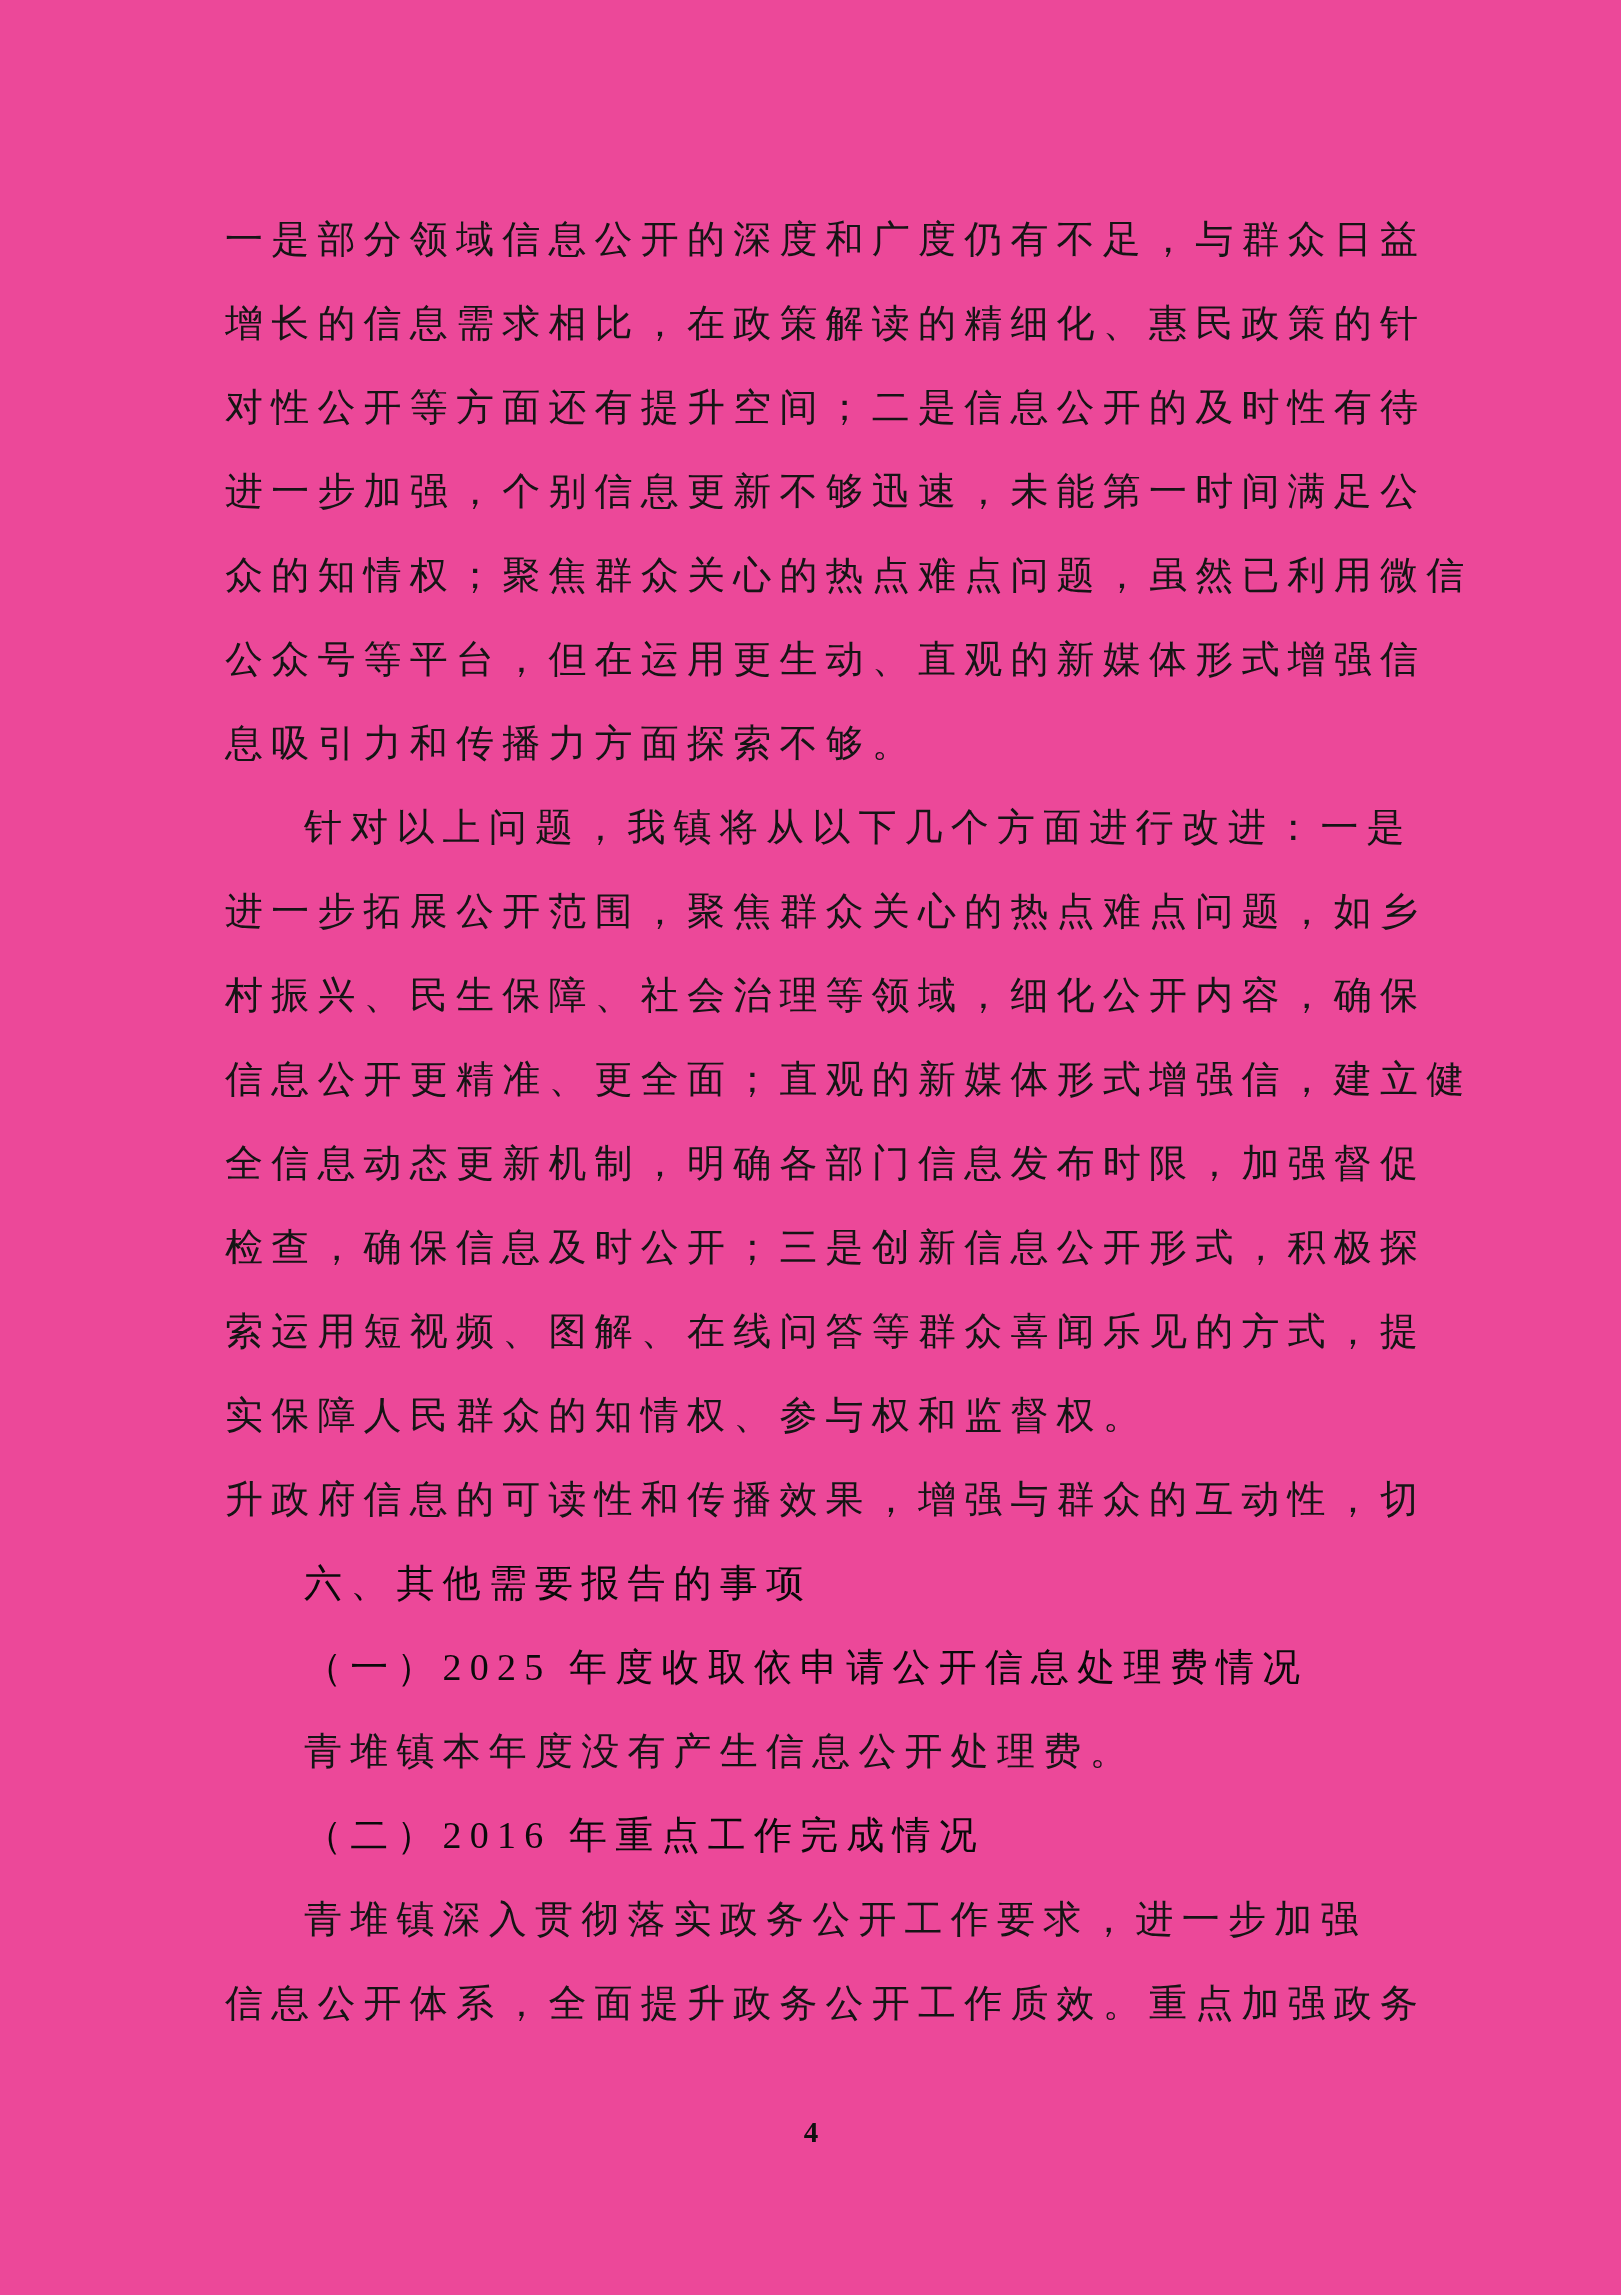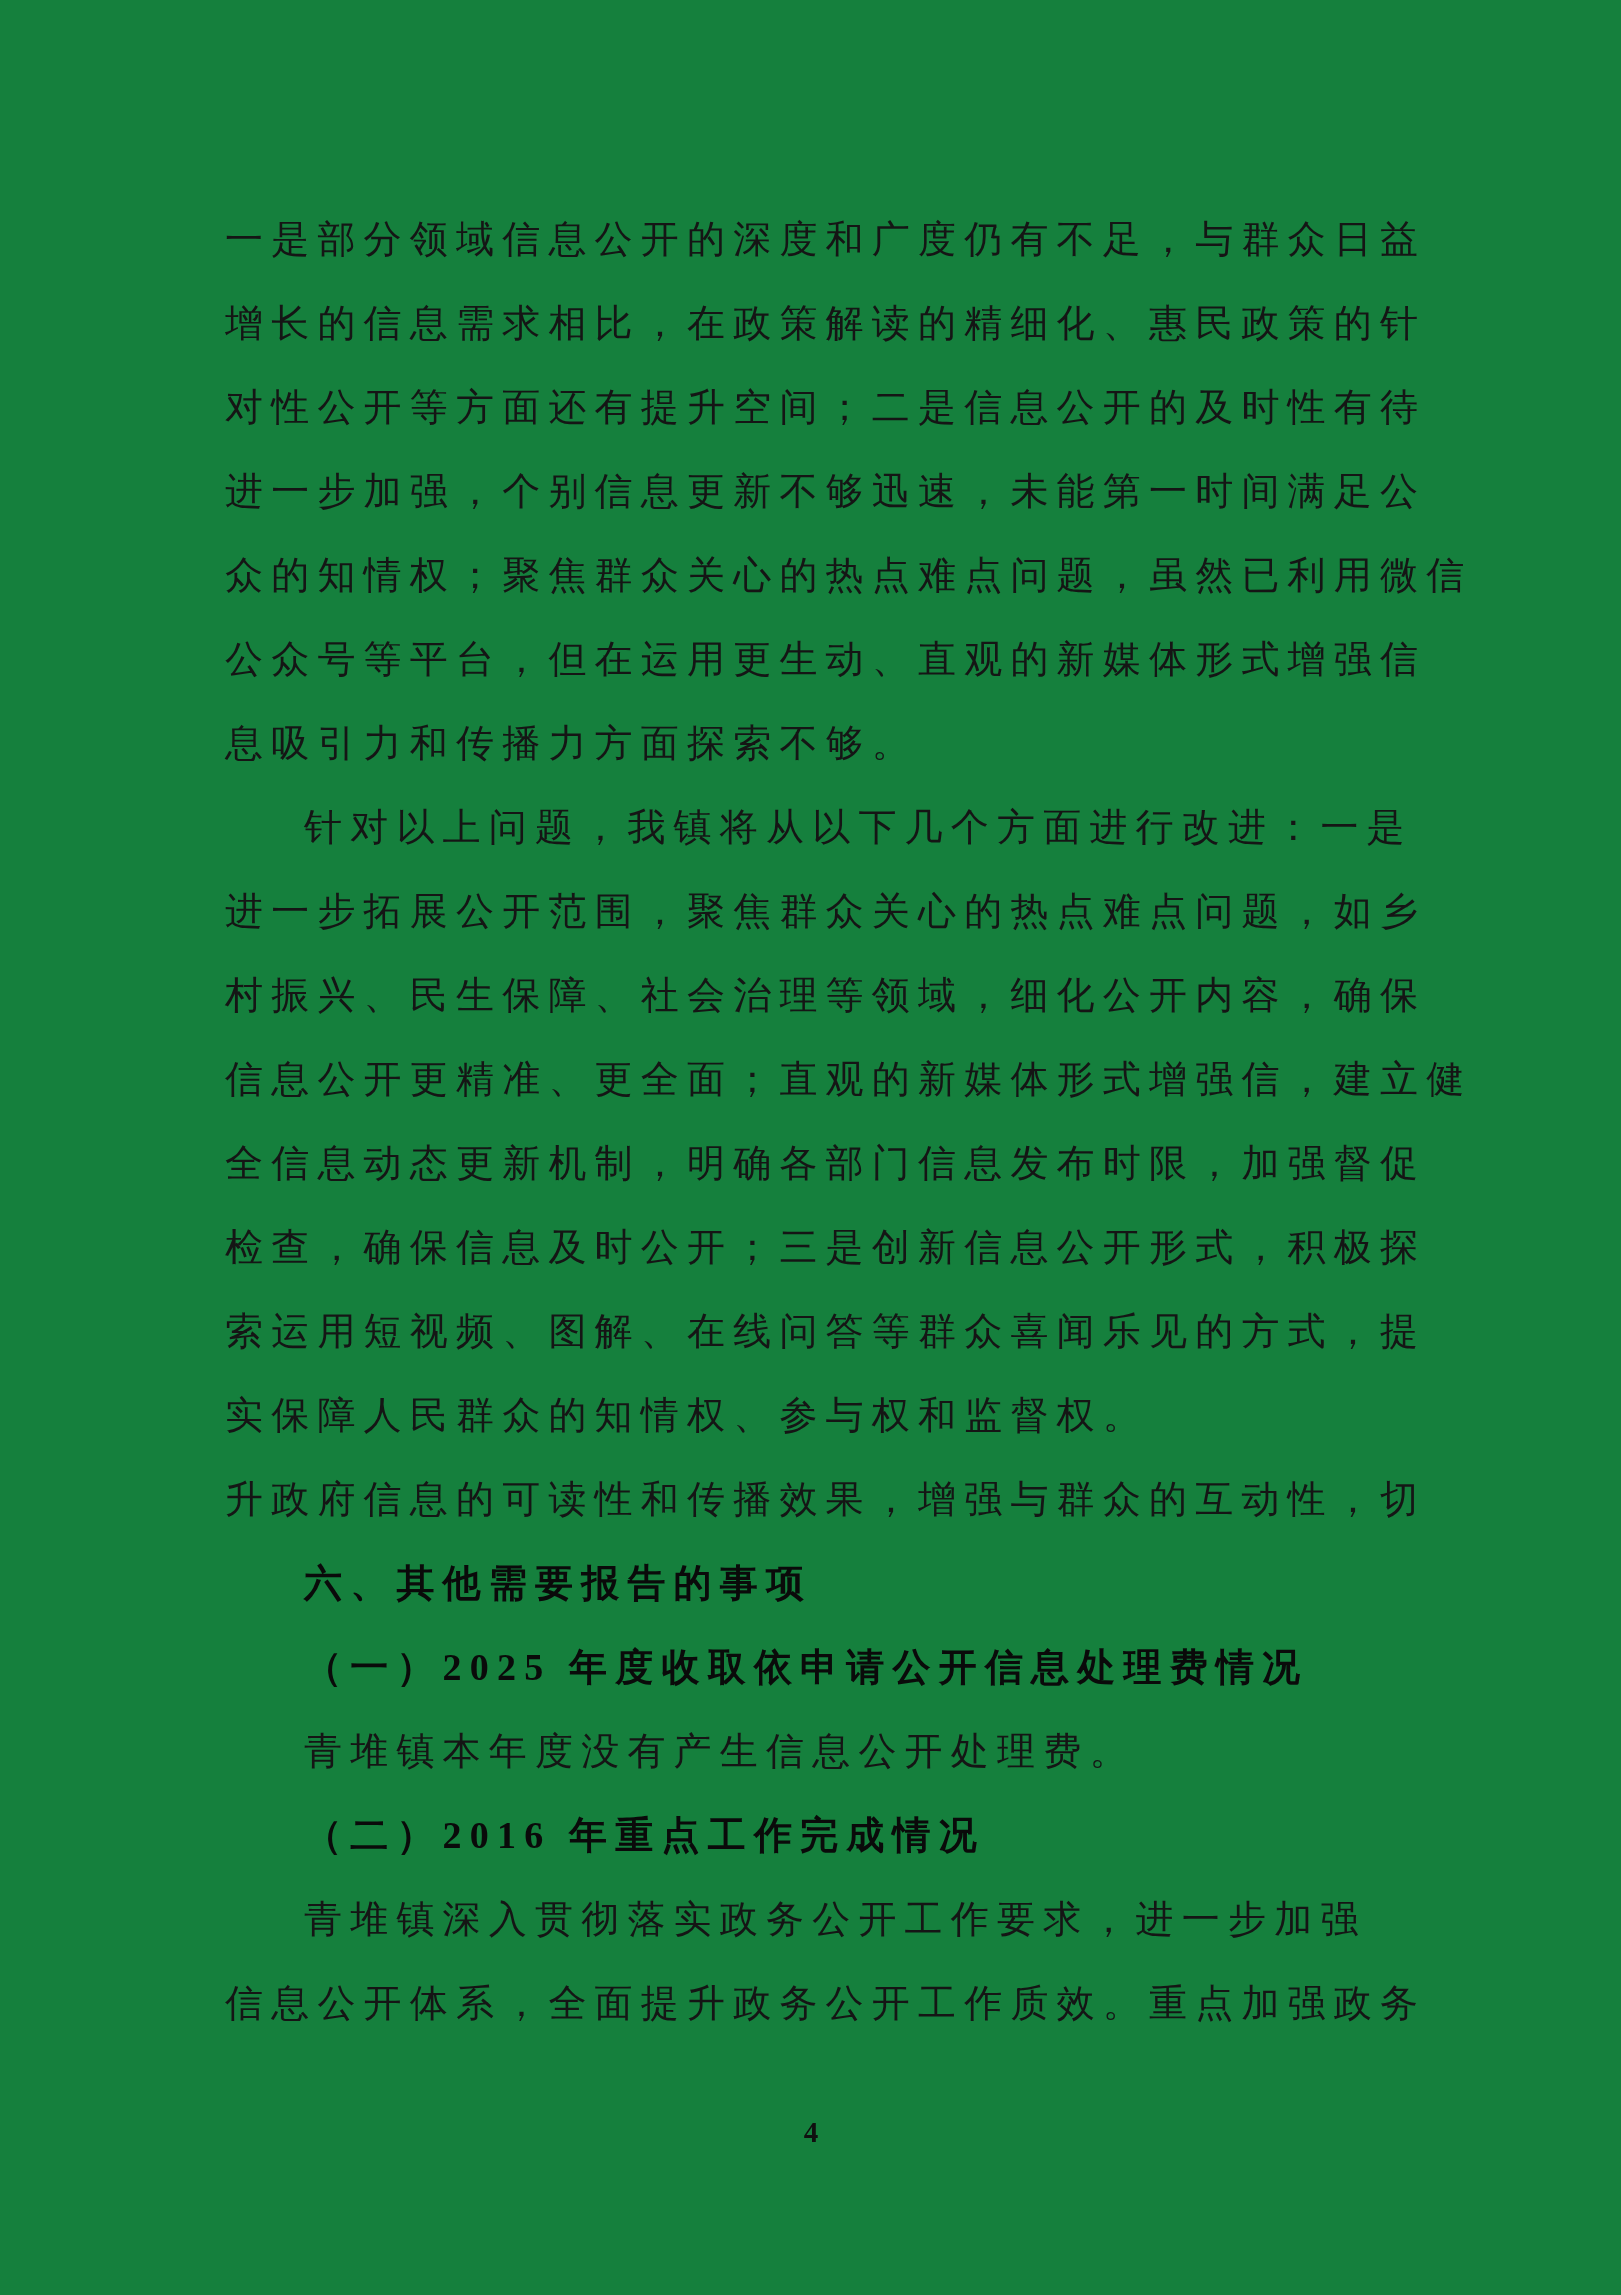--- a/index.html
+++ b/index.html
@@ -11,41 +11,41 @@
     width: 1622px;
     height: 2295px;
     background: #ffffff;
     position: relative;
     overflow: hidden;
     font-family: "Liberation Serif", "DejaVu Serif", serif;
   }
   .page {
     position: absolute;
     inset: 0;
-    background: #15803d;
+    background: #ec4899;
   }
   .text-block {
     position: absolute;
     left: 225px;
     top: 197px;
     width: 1211px;
     color: #151515;
   }
   .ln {
     height: 84px;
     line-height: 84px;
     font-size: 38px;
     letter-spacing: 8.2px;
     white-space: nowrap;
   }
   .ln.indent {
     padding-left: 79px;
   }
   .ln.bold {
-    font-weight: 700;
+    font-weight: 400;
     color: #0a0a0a;
   }
   .page-number {
     position: absolute;
     top: 2116px;
     left: 0;
     width: 100%;
     text-align: center;
     font-size: 29px;
     font-weight: 700;

